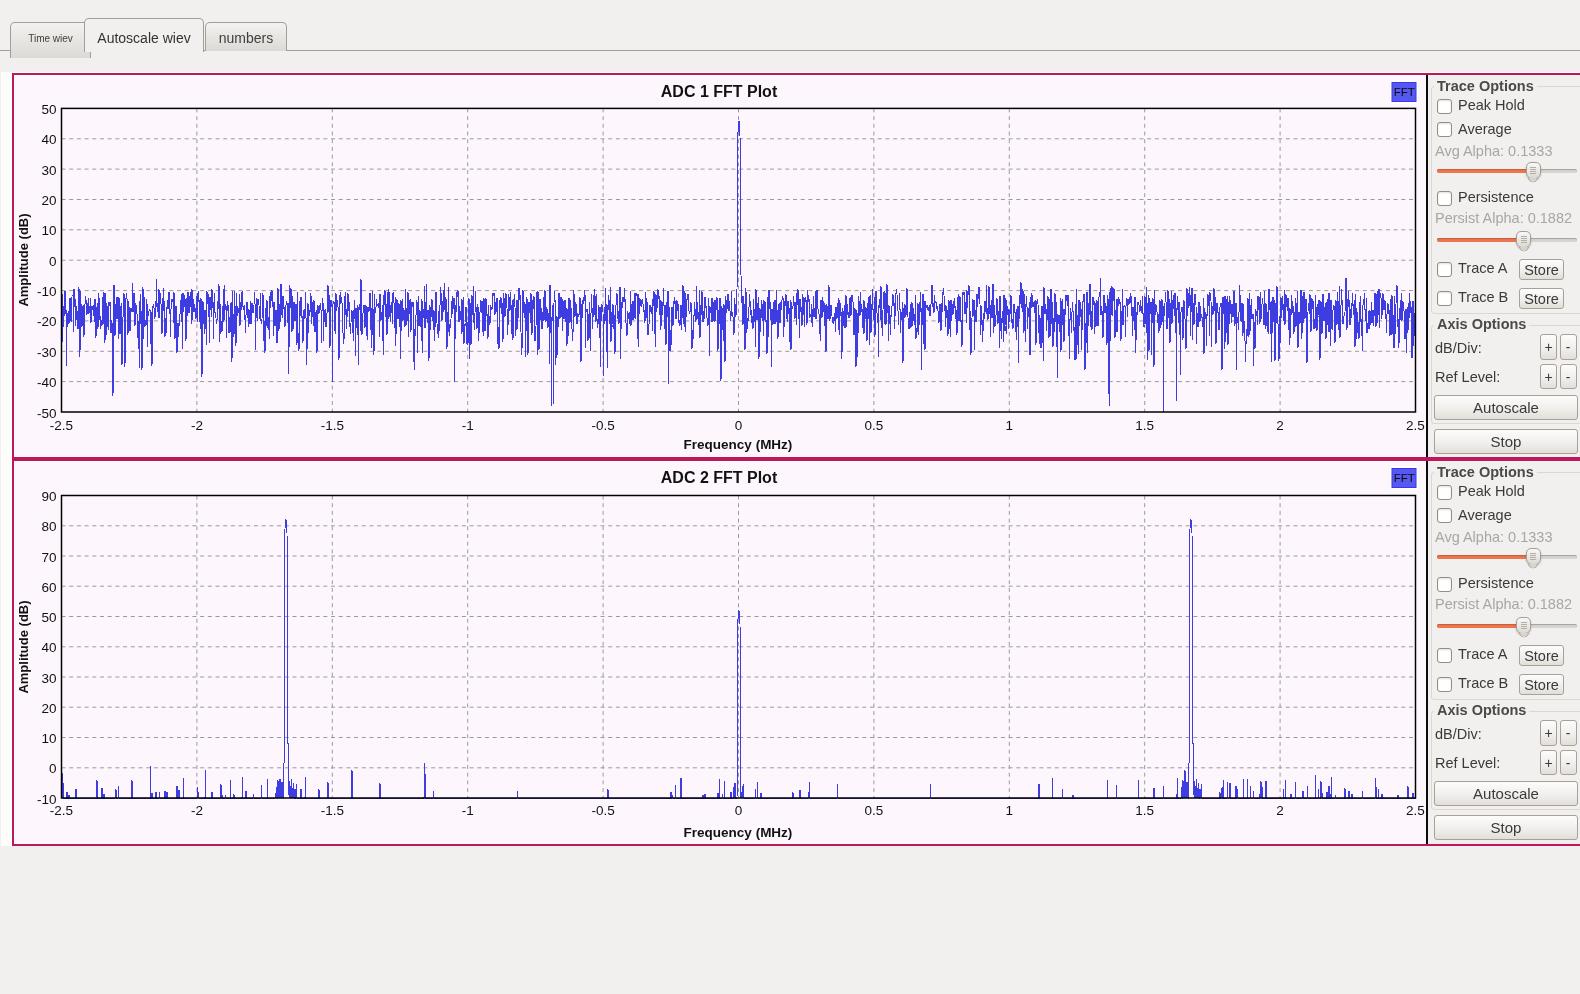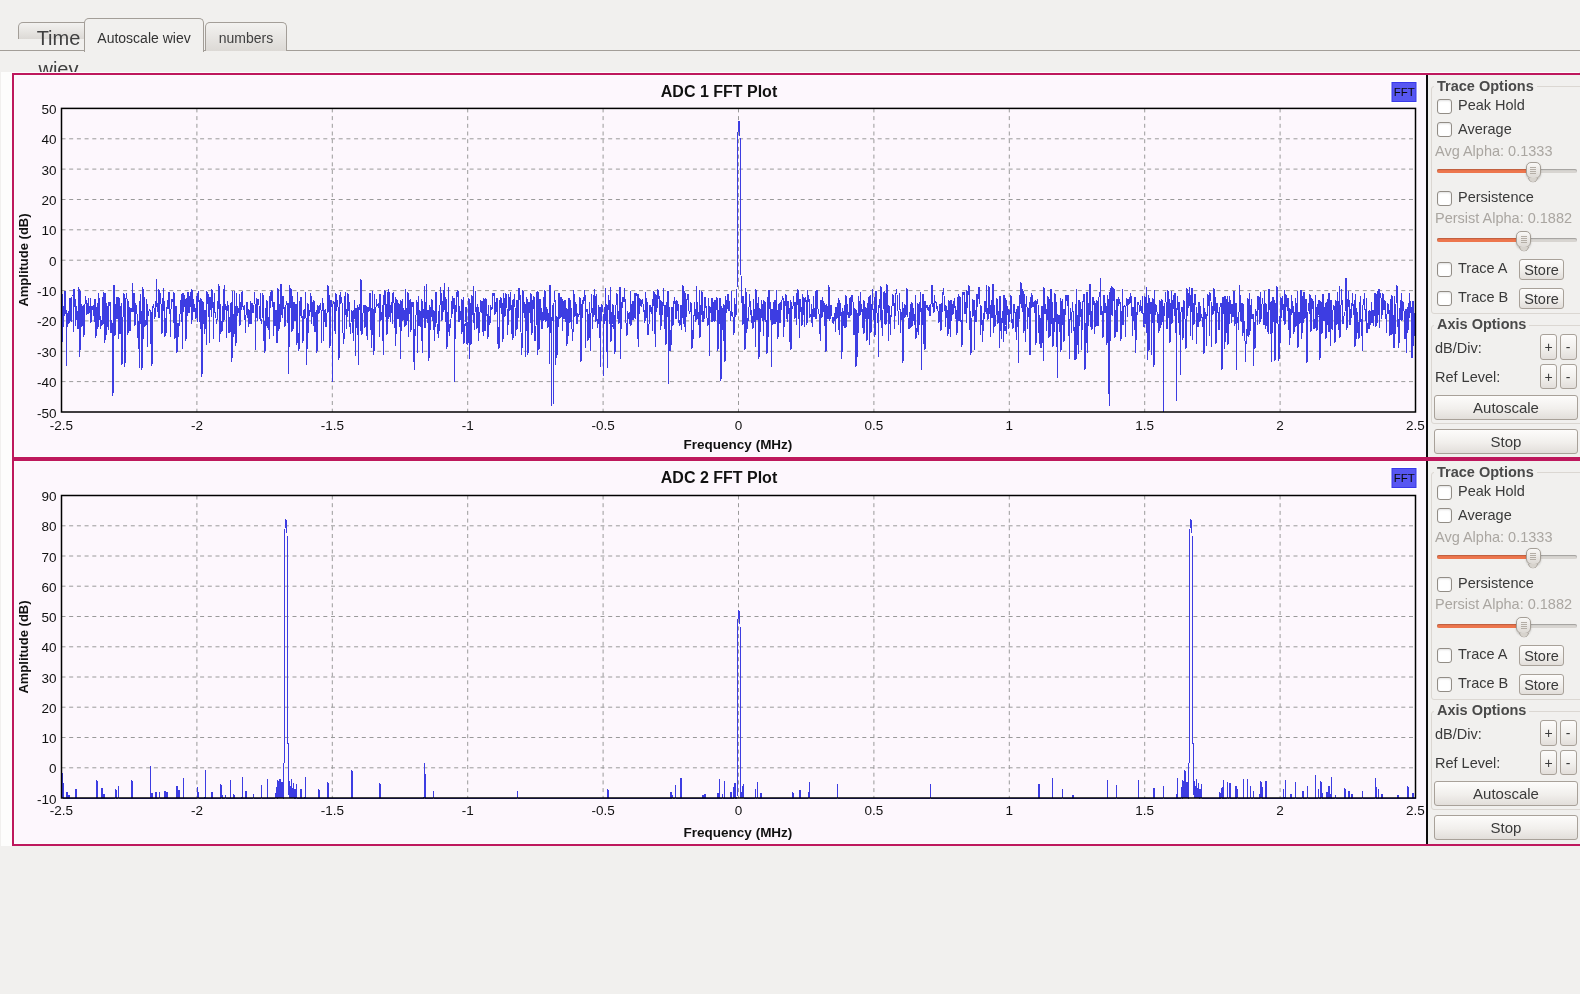--- a/index.html
+++ b/index.html
@@ -2,21 +2,21 @@
 <html><head><meta charset="utf-8"><style>
 * { margin:0; padding:0; box-sizing:border-box; }
 body { width:1580px; height:994px; background:#f1f0ee; font-family:"Liberation Sans",sans-serif; position:relative; overflow:hidden; }
 .tab { position:absolute; font-size:13.5px; color:#404040; text-align:center; }
 .panel { position:absolute; left:12px; width:1576px; border:2px solid #be185d; background:#fdf7fd; box-shadow: inset 0 0 0 1px #fcfcfb; }
 .ctrl { position:absolute; right:0; top:0; bottom:0; width:160px; background:#f1f0ee; border-left:2px solid #0b0b0b; }
 </style></head>
 <body>
 
 <div style="position:absolute;left:0;top:50px;width:1580px;height:1px;background:#a39e98"></div>
-<div class="tab" style="left:18px;top:22px;width:81px;height:17px;line-height:31px;font-size:20px;background:linear-gradient(#f3f2f0,#dcd9d5);border:1px solid #a39e98;border-bottom:none;border-radius:5px 5px 0 0">Time wiev</div>
+<div class="tab" style="left:10px;top:22px;width:81px;height:36px;line-height:31px;font-size:10px;background:linear-gradient(#f3f2f0,#dcd9d5);border:1px solid #a39e98;border-bottom:none;border-radius:5px 5px 0 0">Time wiev</div>
 <div class="tab" style="left:205px;top:22px;width:82px;height:29px;line-height:31px;font-size:14px;background:linear-gradient(#f3f2f0,#dcd9d5);border:1px solid #a39e98;border-bottom:none;border-radius:5px 5px 0 0">numbers</div>
 <div class="tab" style="left:84px;top:18px;width:120px;height:34px;line-height:39px;font-size:14px;background:#f1f0ee;border:1px solid #a39e98;border-bottom:none;border-radius:5px 5px 0 0;z-index:2;color:#333">Autoscale wiev</div>
 
 <div style="position:absolute;left:1px;top:72px;width:1578px;height:774px;background:#fdfdfc"></div>
 
 <div class="panel" style="top:73px;height:386px">
   <div style="position:absolute;left:0;top:0;width:1412px;height:381px">
       <svg width="1412" height="381" viewBox="0 0 1412 381" style="position:absolute;left:0;top:0">
         <text x="705" y="21.5" text-anchor="middle" font-family="Liberation Sans, sans-serif" font-size="16" font-weight="bold" fill="#111">ADC 1 FFT Plot</text>
         <rect x="1376" y="5.5" width="28" height="23" fill="#ffffff"></rect>

